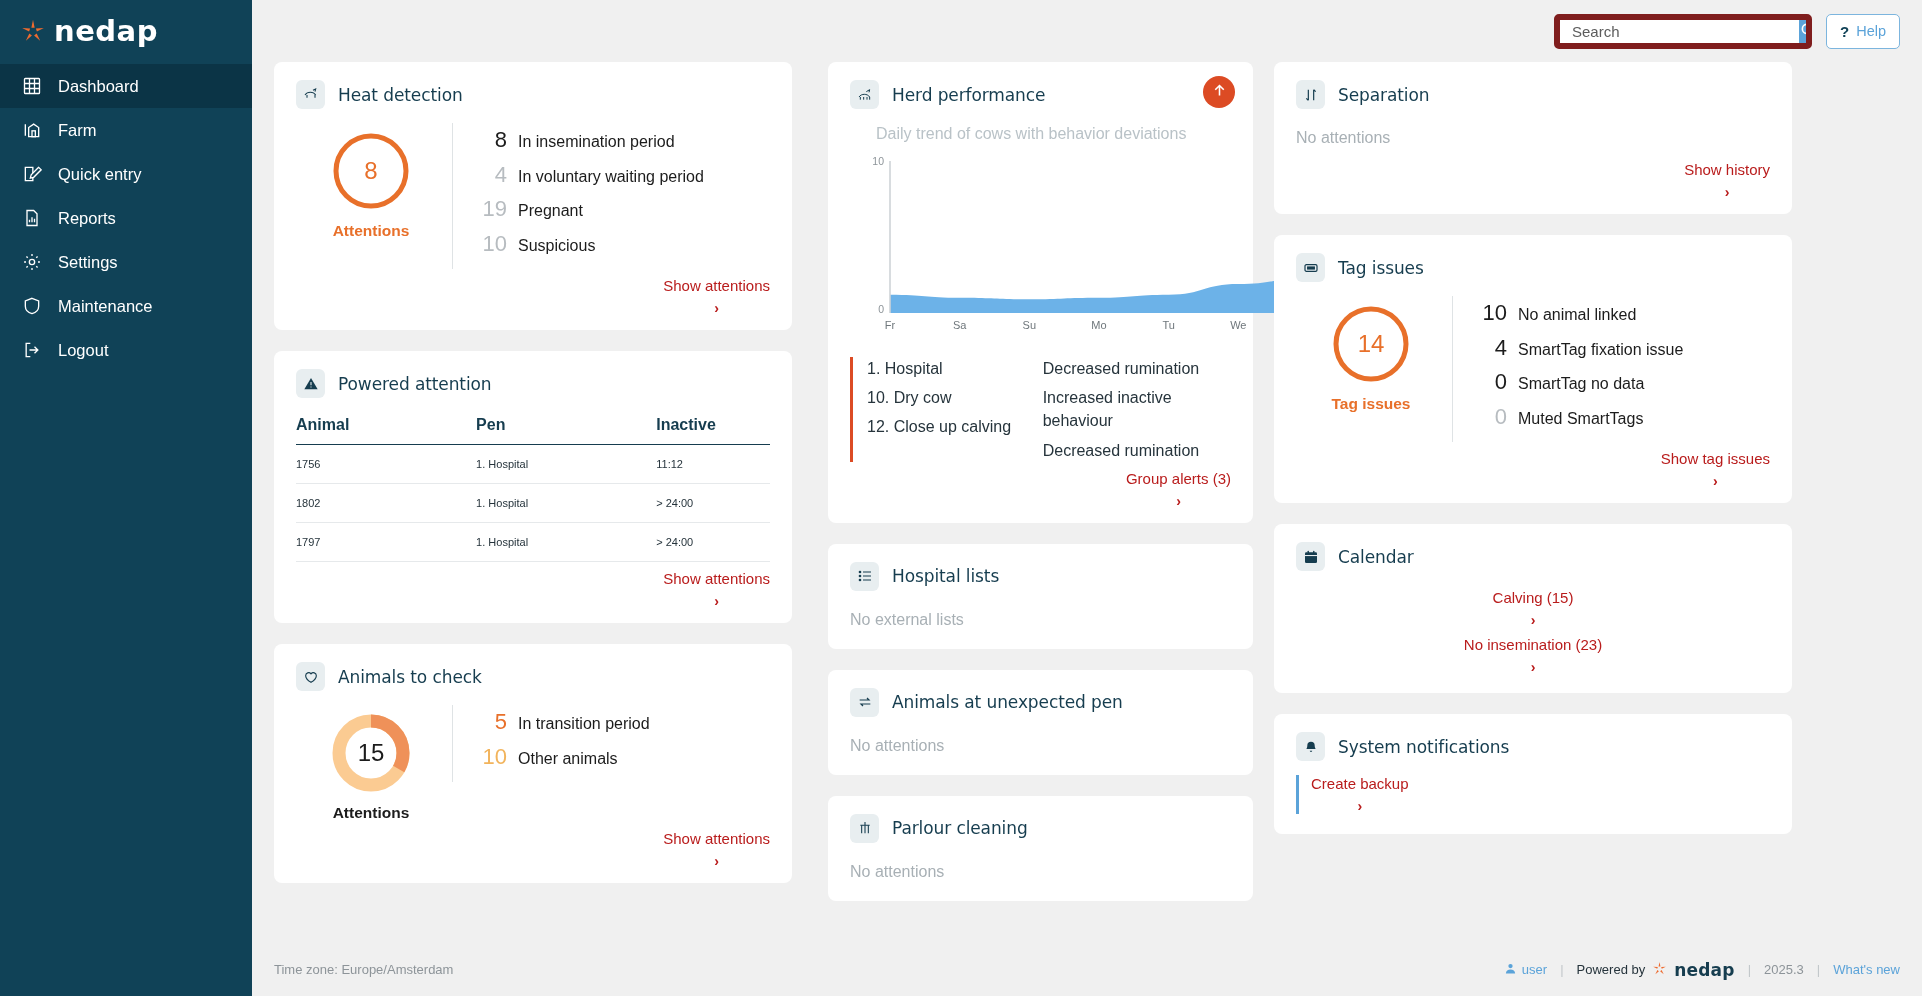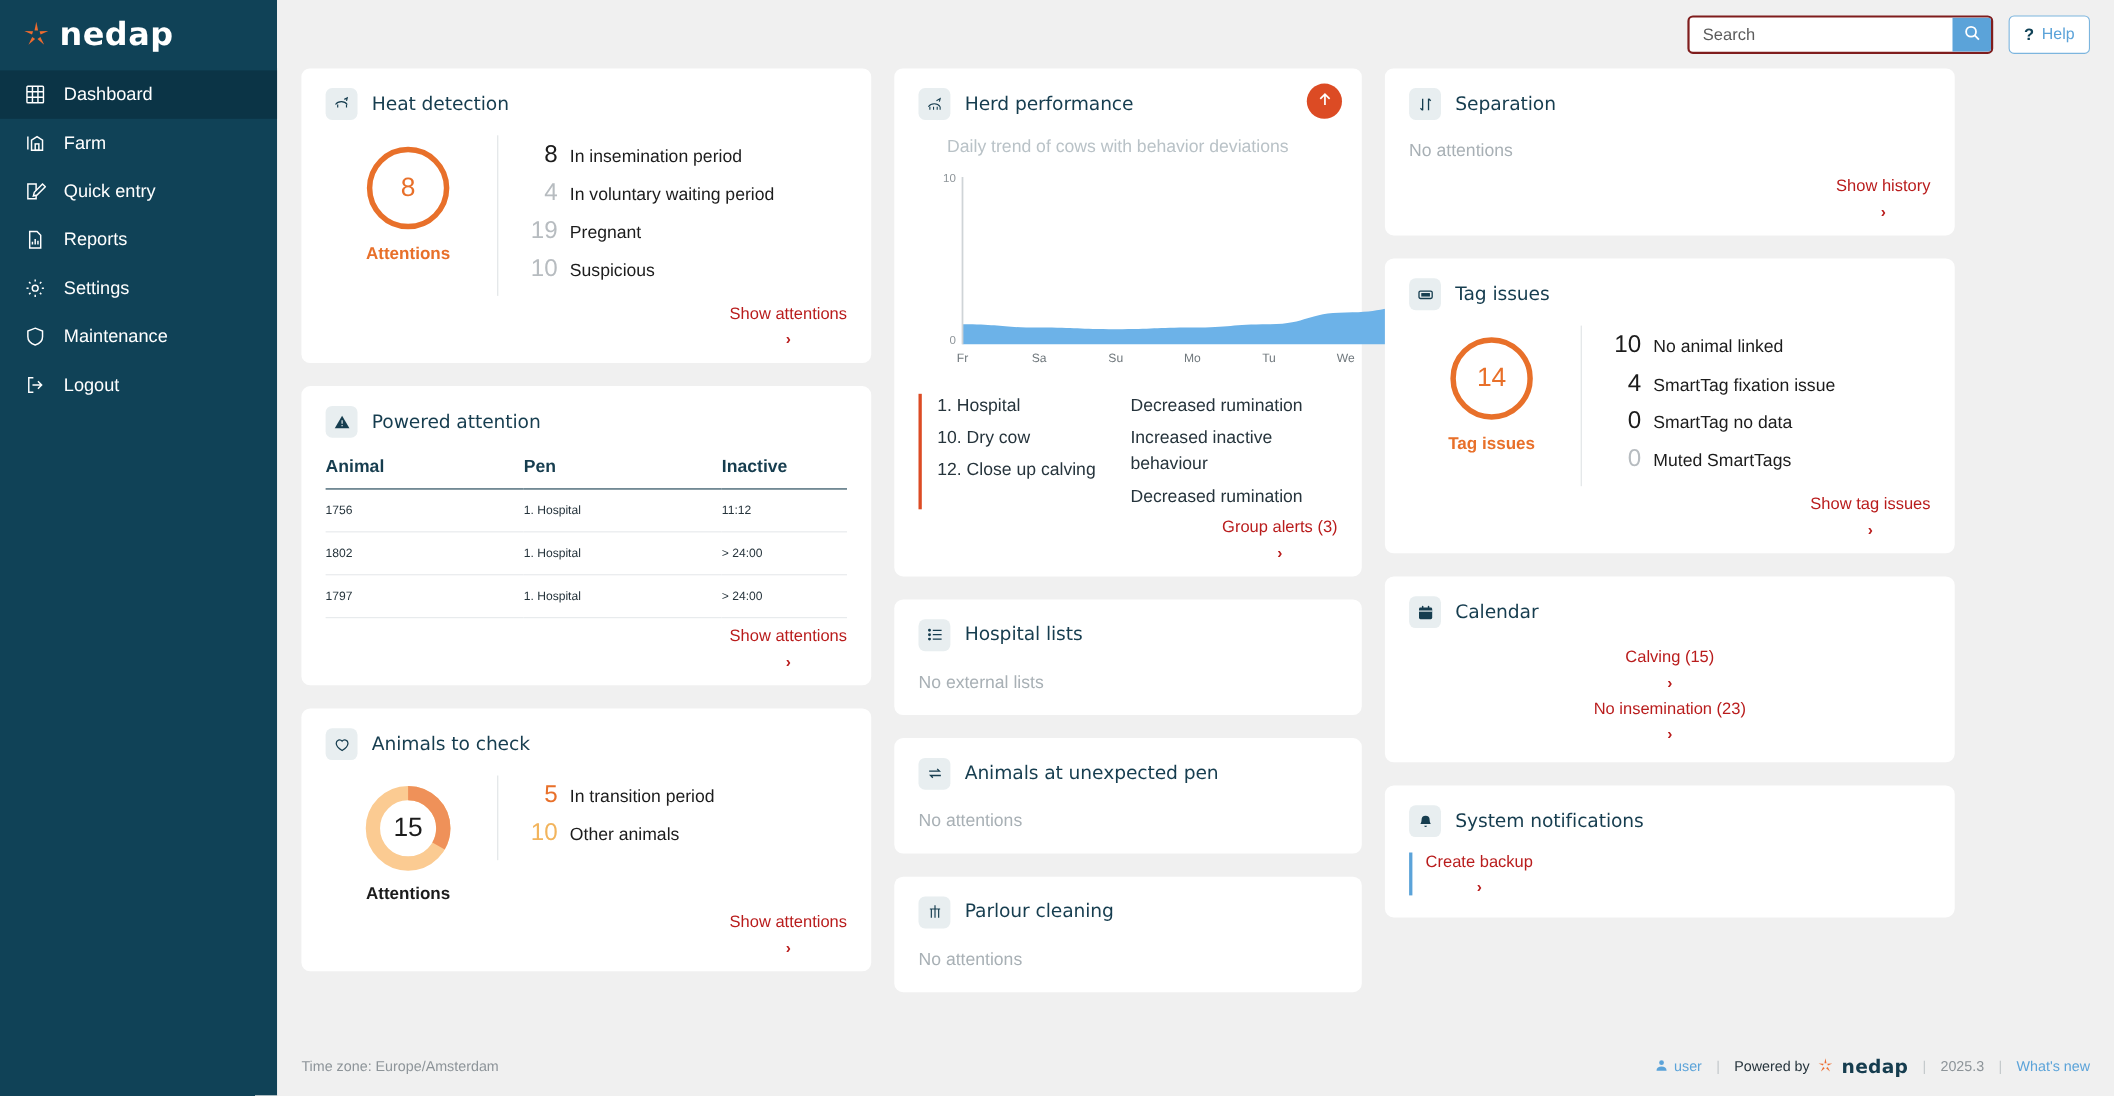--- a/index.html
+++ b/index.html
@@ -40,22 +40,22 @@
     flex: 1; height: 996px; display: flex; flex-direction: column;
     background: #f0f0f0;
   }
   .topbar {
     height: 62px; min-height: 62px; background: #f0f0f0;
     display: flex; align-items: center; justify-content: flex-end;
     padding: 0 22px; gap: 14px;
   }
   .search-wrap {
     display: flex; align-items: center; height: 35px;
-    border: 2px solid #7f1d1d; border-radius: 5px; overflow: hidden;
-    background: #ffffff; width: 278px; gap: 16px;
+    border: 6px solid #7f1d1d; border-radius: 5px; overflow: hidden;
+    background: #ffffff; width: 258px; gap: 16px;
   }
   .search-input {
     flex: 1; height: 100%; border: none; outline: none;
     padding: 0 12px; font-size: 15px; color: #3b3b3b;
     font-family: "Liberation Sans", sans-serif; background: transparent;
   }
   .search-input::placeholder { color: #5c5c5c; }
   .search-btn {
     width: 47px; height: 100%; background: #5ba3d9; border: none;
     display: flex; align-items: center; justify-content: center; cursor: pointer;
@@ -66,21 +66,21 @@
     background: #ffffff; color: #5ba3d9; font-size: 14.5px; cursor: pointer;
   }
   .help-q { font-weight: 700; color: #104257; font-size: 15px; }
 
   .board {
     flex: 1; display: flex; gap: 21px; padding: 0 22px 0 22px;
     align-items: flex-start; overflow: hidden;
   }
   .col { display: flex; flex-direction: column; gap: 21px; }
   .col-a { width: 518px; }
-  .col-b { width: 425px; }
+  .col-b { width: 425px; margin-left: 15px; }
   .col-c { width: 518px; }
 
   .card {
     background: #ffffff; border-radius: 8px; padding: 18px 22px 14px 22px;
     position: relative;
   }
   .card-head { display: flex; align-items: center; gap: 13px; margin-bottom: 6px; }
   .card-ico {
     width: 29px; height: 29px; border-radius: 6px; background: #e8eef0;
     display: flex; align-items: center; justify-content: center; flex: none;

